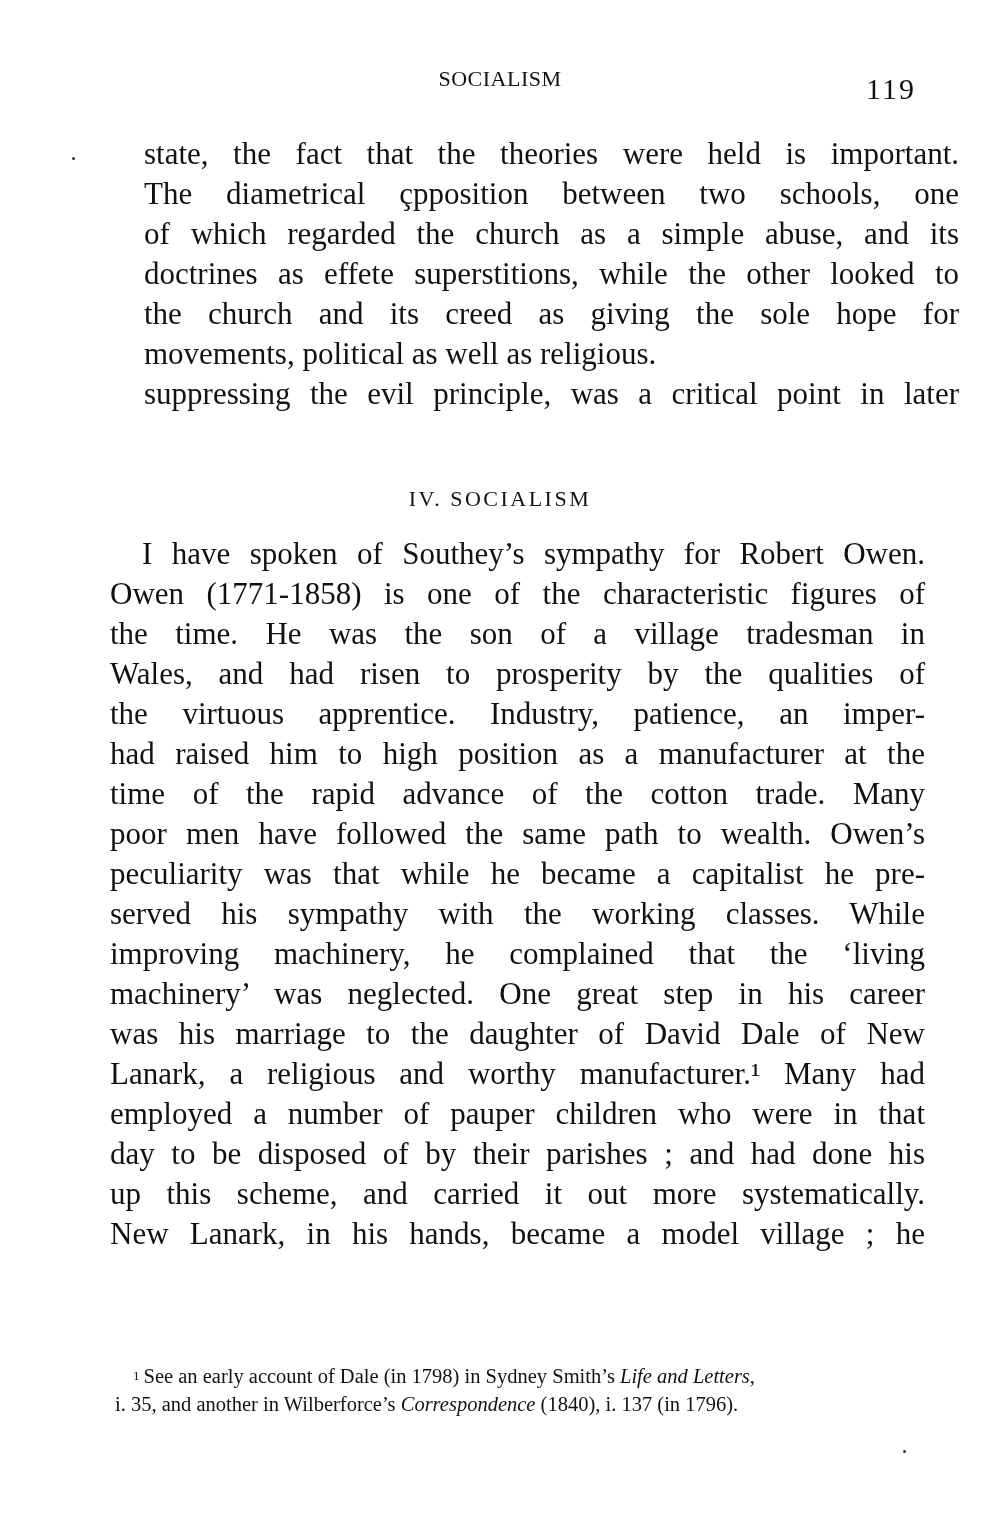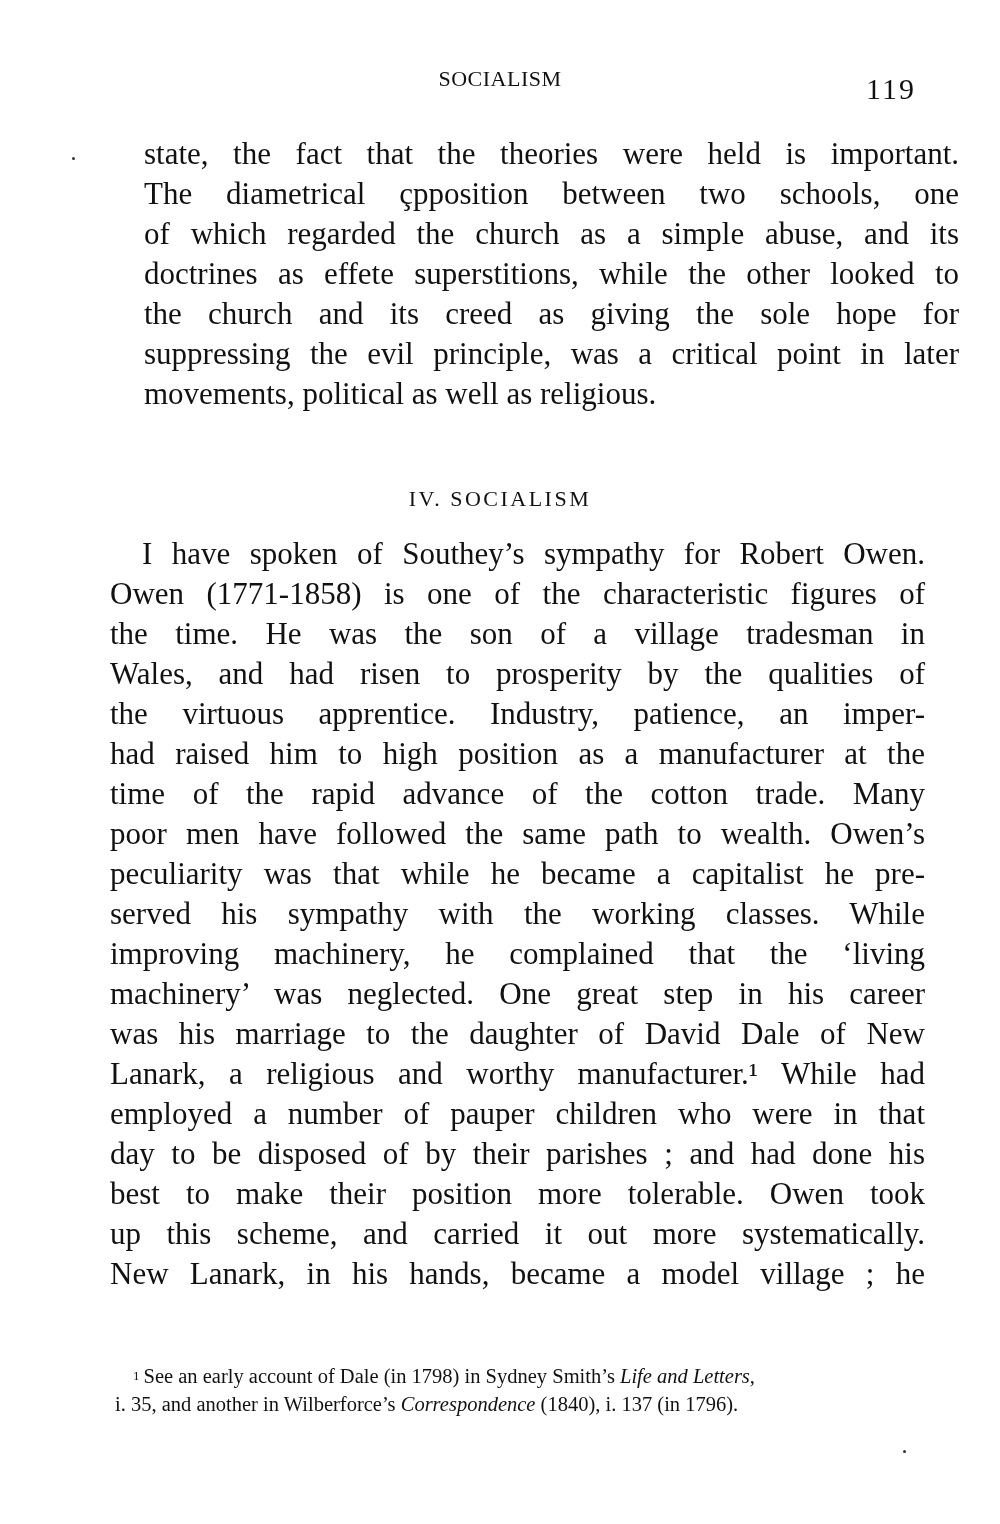--- a/index.html
+++ b/index.html
@@ -30,44 +30,43 @@
 <div class="page-number">119</div>
 
 <span class="stray-mark" style="top:157px; left:72px;"></span>
 
 <div class="body-text block1">
   <span class="line">state, the fact that the theories were held is important.</span>
   <span class="line">The diametrical çpposition between two schools, one</span>
   <span class="line">of which regarded the church as a simple abuse, and its</span>
   <span class="line">doctrines as effete superstitions, while the other looked to</span>
   <span class="line">the church and its creed as giving the sole hope for</span>
+  <span class="line last">movements, political as well as religious.</span>
   <span class="line">suppressing the evil principle, was a critical point in later</span>
-  <span class="line last">movements, political as well as religious.</span>
 </div>
 
 <div class="section-heading">IV. SOCIALISM</div>
 
 <div class="body-text block2">
   <span class="line indent">I have spoken of Southey’s sympathy for Robert Owen.</span>
   <span class="line">Owen (1771-1858) is one of the characteristic figures of</span>
   <span class="line">the time. He was the son of a village tradesman in</span>
   <span class="line">Wales, and had risen to prosperity by the qualities of</span>
   <span class="line">the virtuous apprentice. Industry, patience, an imper-</span>
   <span class="line">had raised him to high position as a manufacturer at the</span>
   <span class="line">time of the rapid advance of the cotton trade. Many</span>
   <span class="line">poor men have followed the same path to wealth. Owen’s</span>
   <span class="line">peculiarity was that while he became a capitalist he pre-</span>
   <span class="line">served his sympathy with the working classes. While</span>
   <span class="line">improving machinery, he complained that the ‘living</span>
   <span class="line">machinery’ was neglected. One great step in his career</span>
   <span class="line">was his marriage to the daughter of David Dale of New</span>
-  <span class="line">Lanark, a religious and worthy manufacturer.¹ While had</span>
+  <span class="line">Lanark, a religious and worthy manufacturer.¹ Many had</span>
   <span class="line">employed a number of pauper children who were in that</span>
   <span class="line">day to be disposed of by their parishes ; and had done his</span>
-  <span class="line">best to make their position more tolerable. Owen took</span>
   <span class="line">up this scheme, and carried it out more systematically.</span>
   <span class="line">New Lanark, in his hands, became a model village ; he</span>
 </div>
 
 <div class="footnotes">
   <span class="fn-line indent"><span class="sup">1</span><span>See an early account of Dale (in 1798) in Sydney Smith’s </span><i>Life and Letters</i><span>,</span></span>
   <span class="fn-line"><span>i. 35, and another in Wilberforce’s </span><i>Correspondence</i><span> (1840), i. 137 (in 1796).</span></span>
 </div>
 
 <span class="stray-mark" style="top:1450px; left:903px;"></span>

